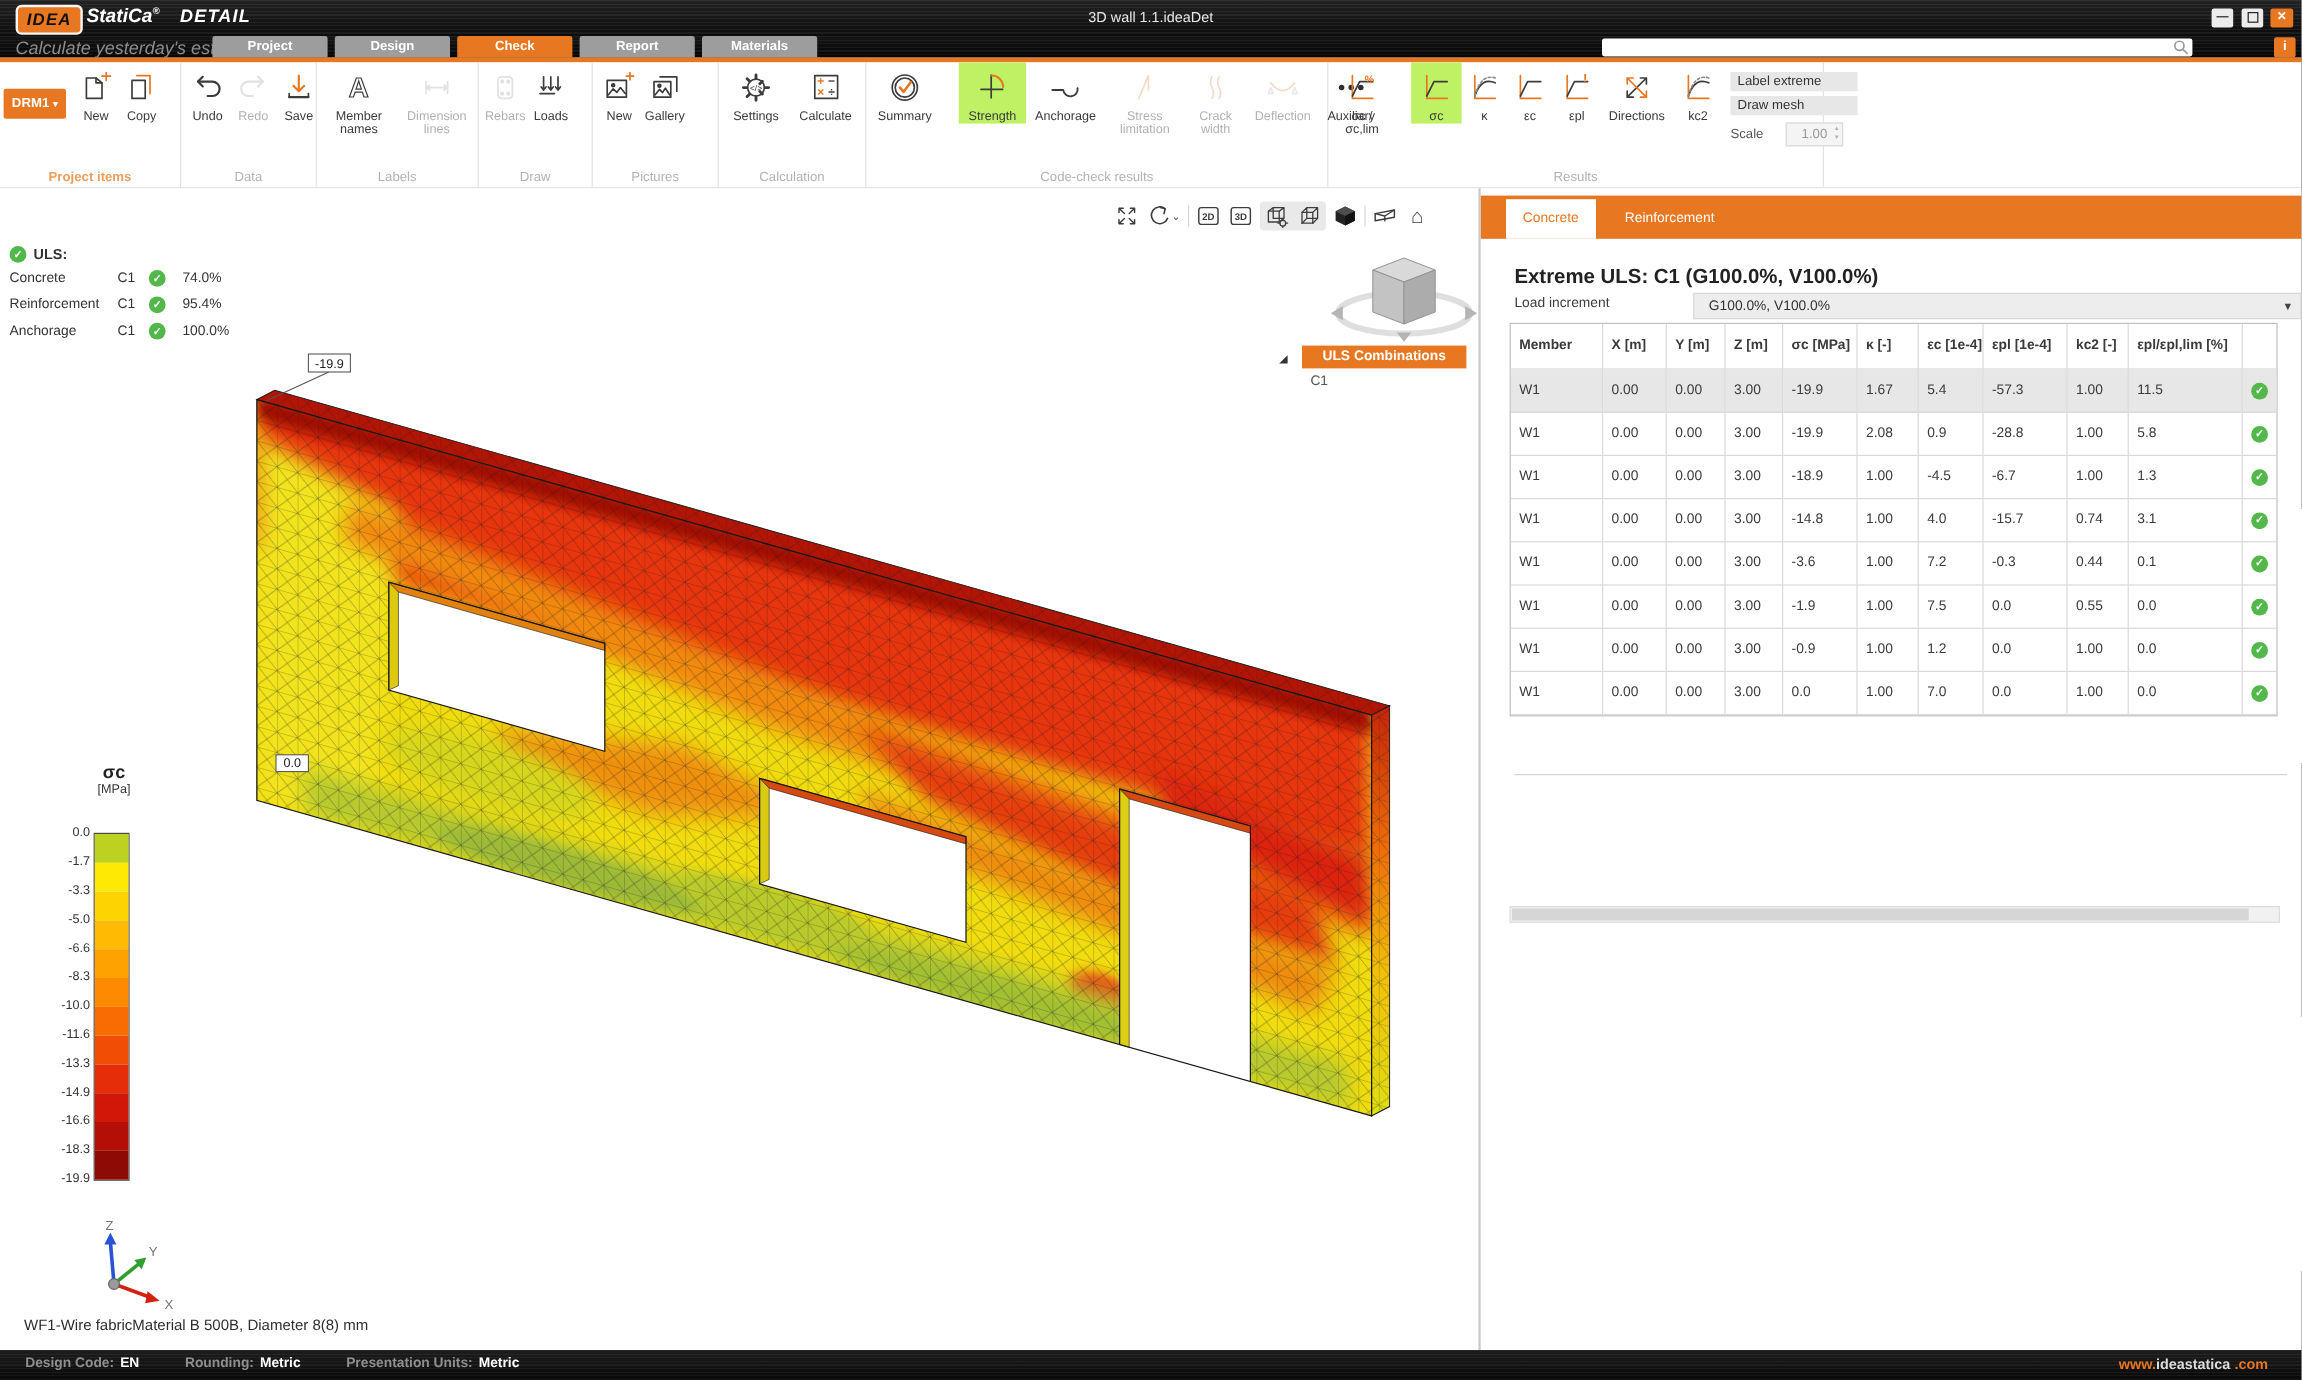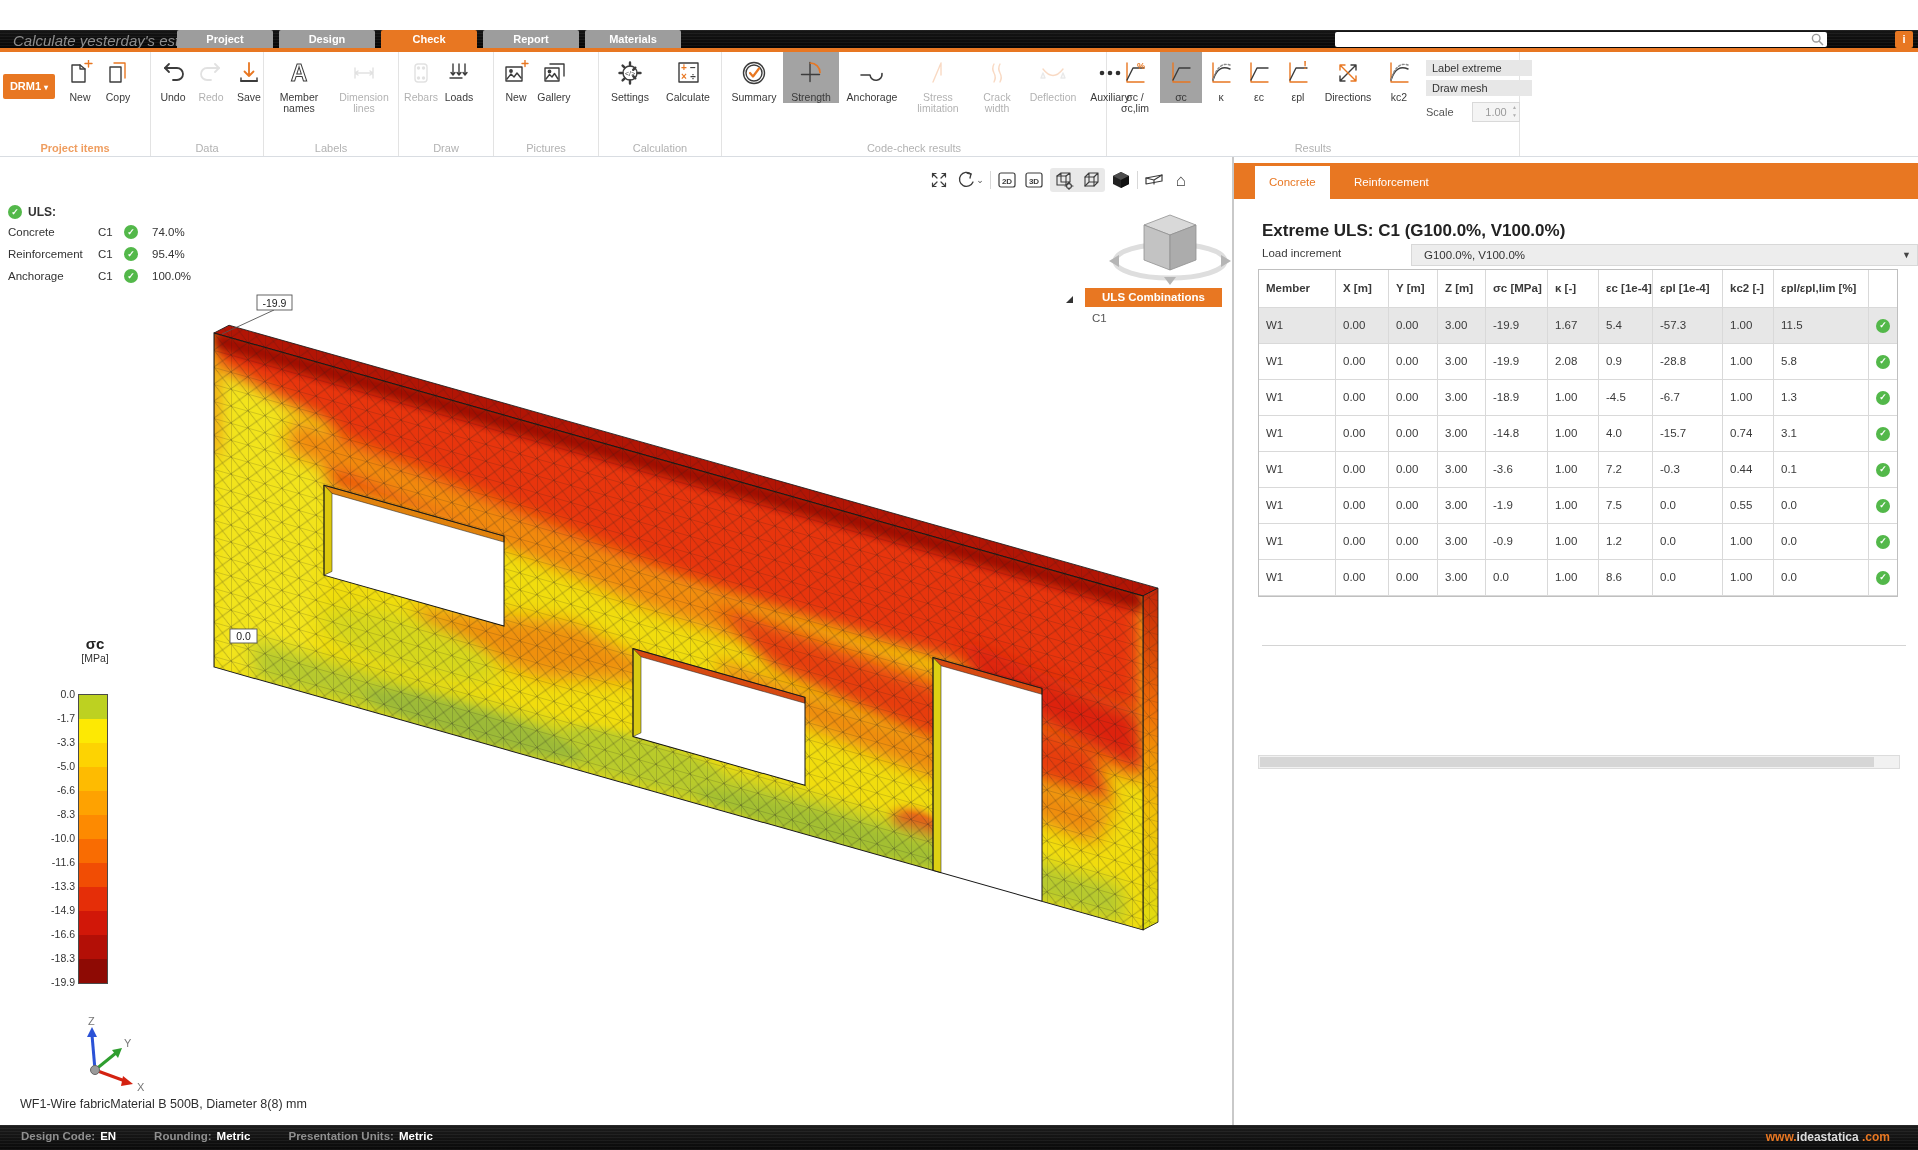--- a/index.html
+++ b/index.html
@@ -33,21 +33,21 @@
   .accent{position:absolute;left:0;top:48px;width:100%;height:4px;background:#e87722;}
   
   .ribbon{position:absolute;left:0;top:52px;width:100%;height:104px;background:#fff;border-bottom:1px solid #d9dde2;display:flex;}
   .rgroup{position:relative;border-right:1px solid #e3e3e3;flex:0 0 auto;}
   .rtools{display:flex;align-items:flex-start;height:84px;padding:0 3px;}
   .glabel{position:absolute;left:0;right:0;bottom:2px;text-align:center;font-size:11px;color:#b2b2b2;white-space:nowrap;}
   .glabel.first{color:#ef9d5f;font-weight:bold;}
   .rbtn{display:flex;flex-direction:column;align-items:center;padding:4px 2px 0 2px;min-width:34px;}
   .rbtn .ic{height:34px;display:flex;align-items:center;justify-content:center;}
   .rlabel{font-size:10.5px;line-height:11px;color:#3a3a3a;text-align:center;white-space:pre-line;margin-top:2px;}
-  .rbtn.sel{background:#a3a3a3;}
+  .rbtn.sel{background:#bef264;margin-left:16px;}
   .rbtn.dis{opacity:.4;}
   .drm{margin-top:22px;margin-right:6px;width:52px;height:25px;background:#e87722;border-radius:2px;color:#fff;font-size:11px;
     font-weight:bold;text-align:center;line-height:25px;}
   .drm .car{font-size:8px;}
   svg.rsvg{stroke:#3c3c3c;fill:none;stroke-width:1.4;stroke-linecap:round;stroke-linejoin:round;}
   .togglecol{display:flex;flex-direction:column;padding:8px 6px 0 6px;}
   .toggle{width:100px;height:16px;background:#e7e7e7;font-size:11px;color:#333;line-height:17px;padding-left:6px;margin-bottom:4px;}
   .scalerow{display:flex;align-items:center;margin-top:2px;}
   .scalelab{font-size:11px;color:#555;width:46px;}
   .spin{width:46px;height:18px;background:#f4f4f4;border:1px solid #d9d9d9;color:#9a9a9a;font-size:11px;text-align:center;line-height:18px;position:relative;}
@@ -114,20 +114,29 @@
   .sbitem span.v{color:#fff;margin-left:5px;}
   .sblink{position:absolute;right:28px;top:5px;font-size:12px;}
   .sblink .o{color:#e87722;} .sblink .w{color:#dcdcdc;}
   svg text{font-family:"Liberation Sans",sans-serif;}
 </style>
 </head>
 <body>
 
 <div class="app">
 
+  <div class="titlebar">
+    <div class="brandbox">IDEA</div>
+    <div class="brandname"><span>StatiCa</span><sup>®</sup></div>
+    <div class="product">DETAIL</div>
+    <div class="wintitle">3D wall 1.1.ideaDet</div>
+    <div class="winbtn" style="left:1843px">—</div>
+    <div class="winbtn" style="left:1868px"><span class="maxglyph"></span></div>
+    <div class="winbtn close" style="left:1892px;width:19px">✕</div>
+  </div>
 
   <div class="tabrow"></div>
   <div class="tagline">Calculate yesterday's estimates</div>
   <div class="navtabs">
     <div class="ntab">Project</div>
     <div class="ntab">Design</div>
     <div class="ntab active">Check</div>
     <div class="ntab">Report</div>
     <div class="ntab">Materials</div>
   </div>
@@ -814,21 +823,21 @@
               <span class="okc">✓</span>
             </div>
         </div>
         <div class="trow">
           <div class="c">W1</div>
             <div class="c">0.00</div>
             <div class="c">0.00</div>
             <div class="c">3.00</div>
             <div class="c">0.0</div>
             <div class="c">1.00</div>
-            <div class="c">8.6</div>
+            <div class="c">7.0</div>
             <div class="c">0.0</div>
             <div class="c">1.00</div>
             <div class="c">0.0</div>
             <div class="c">
               <span class="okc">✓</span>
             </div>
         </div>
       </div>
       <div class="hscroll">
           <div class="hthumb"></div>

